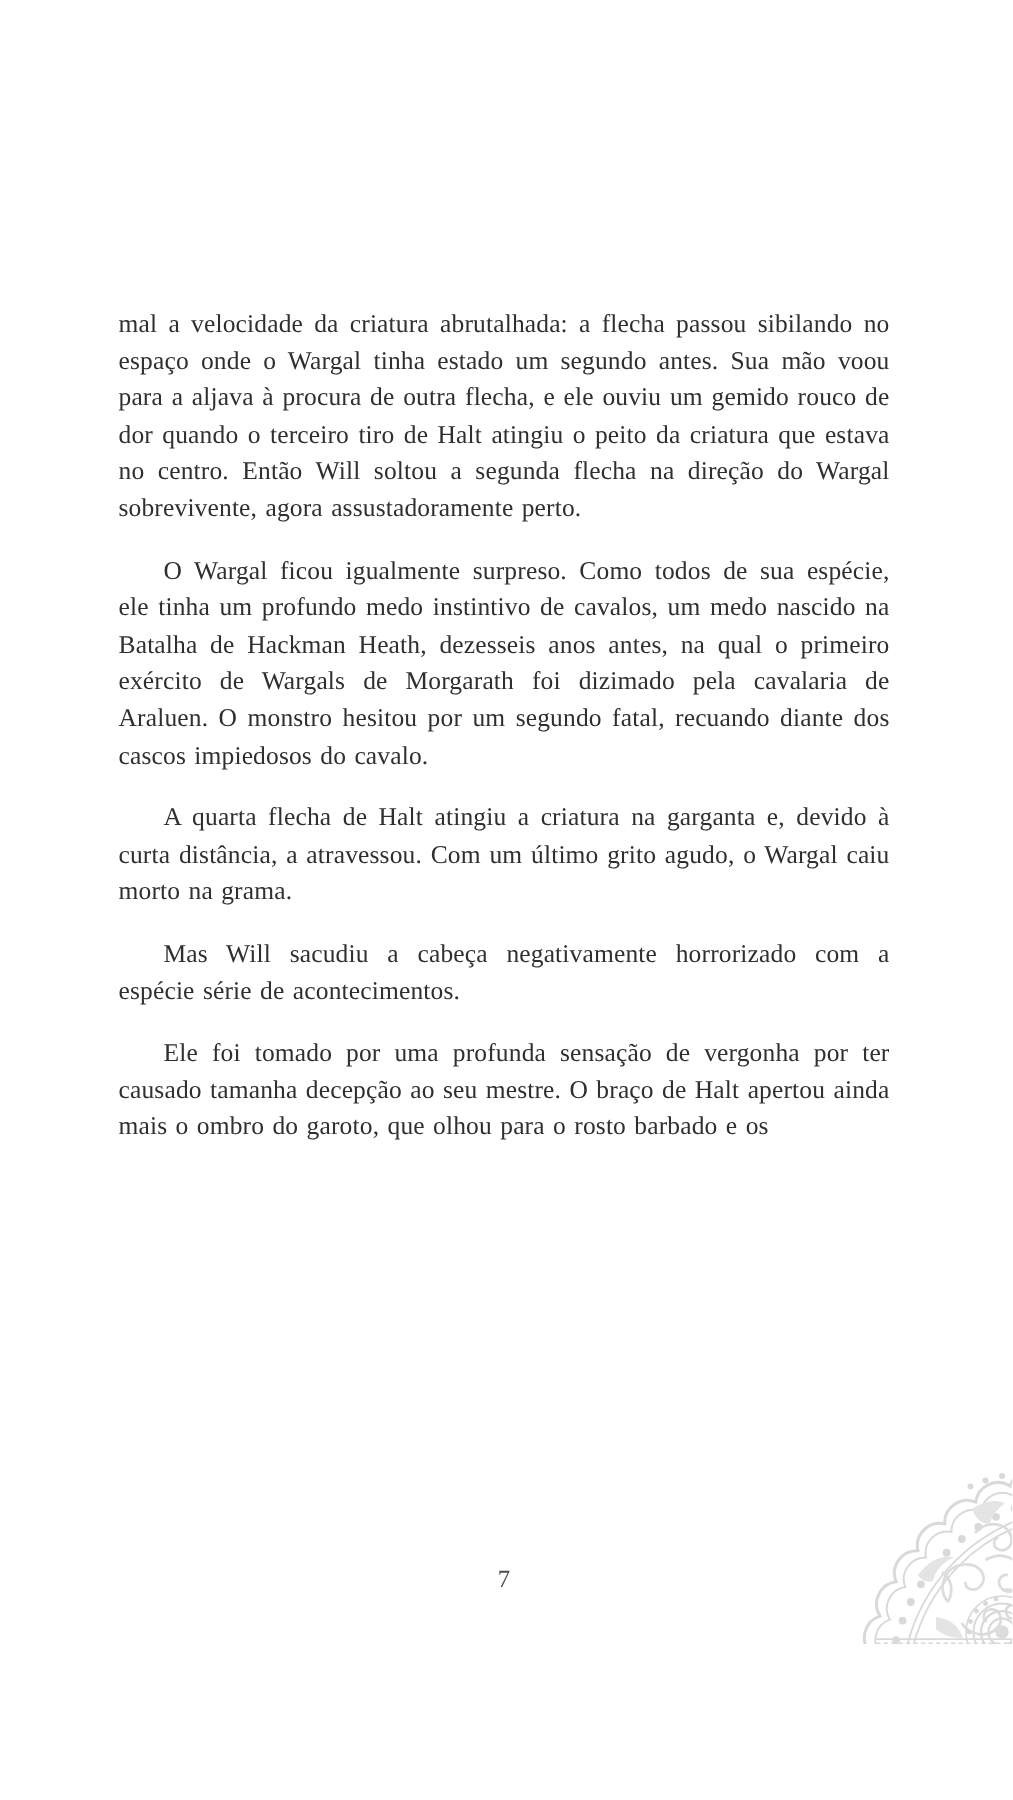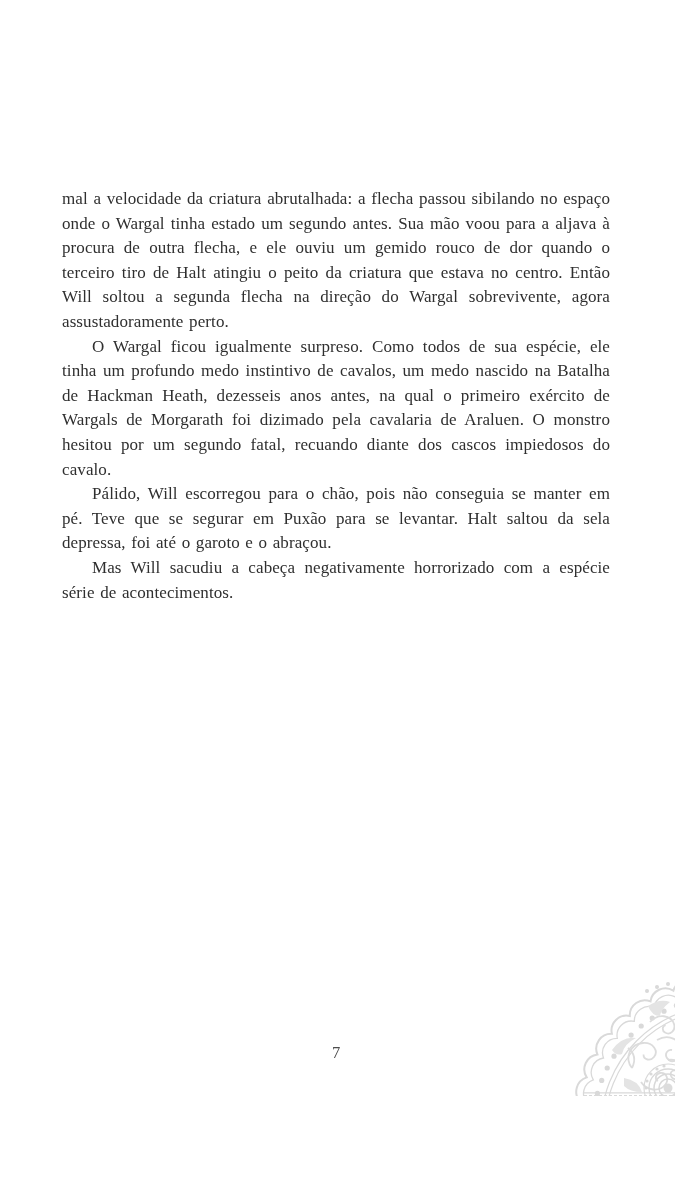--- a/index.html
+++ b/index.html
@@ -19,21 +19,21 @@
     left: 62px; top: 187px;
     width: 548px;
     font-size: 17px;
     line-height: 24.6px;
     color: #2f2f2f;
     text-align: justify;
     word-spacing: 1.2px;
     letter-spacing: 0.1px;
   }
   .text-block p {
-    margin: 0;
+    margin: 17px;
     padding: 0;
     text-indent: 30px;
   }
   .text-block p.no-indent { text-indent: 0; }
   .page-number {
     position: absolute;
     left: 62px; top: 1043px;
     width: 548px;
     text-align: center;
     font-size: 16.5px;
@@ -48,22 +48,23 @@
   .ornament-wrap svg { display: block; }
 </style>
 </head>
 <body>
 
 <div class="page">
 
   <div class="text-block">
     <p class="no-indent">mal a velocidade da criatura abrutalhada: a flecha passou sibilando no espaço onde o Wargal tinha estado um segundo antes. Sua mão voou para a aljava à procura de outra flecha, e ele ouviu um gemido rouco de dor quando o terceiro tiro de Halt atingiu o peito da criatura que estava no centro. Então Will soltou a segunda flecha na direção do Wargal sobrevivente, agora assustadoramente perto.</p>
     <p>O Wargal ficou igualmente surpreso. Como todos de sua espécie, ele tinha um profundo medo instintivo de cavalos, um medo nascido na Batalha de Hackman Heath, dezesseis anos antes, na qual o primeiro exército de Wargals de Morgarath foi dizimado pela cavalaria de Araluen. O monstro hesitou por um segundo fatal, recuando diante dos cascos impiedosos do cavalo.</p>
-    <p>Pálido, Will escorregou para o chão, pois não conseguia se manter em pé. Teve que se segurar em Puxão para se levantar. Halt saltou da sela depressa, foi até o garoto e o abraçou.</p>
+    <p>A quarta flecha de Halt atingiu a criatura na garganta e, devido à curta distância, a atravessou. Com um último grito agudo, o Wargal caiu morto na grama.</p>
     <p>Mas Will sacudiu a cabeça negativamente horrorizado com a espécie série de acontecimentos.</p>
+    <p>Ele foi tomado por uma profunda sensação de vergonha por ter causado tamanha decepção ao seu mestre. O braço de Halt apertou ainda mais o ombro do garoto, que olhou para o rosto barbado e os</p>
   </div>
 
   <div class="page-number">7</div>
 
   <div class="ornament-wrap">
     <svg width="120" height="121" viewBox="555 975 120 121" fill="none" stroke="#d9d9d9">
 
       <path stroke-width="2" d="M 586.7 1176.6 A 15 15 0 0 1 580.2 1152.2 A 15 15 0 0 1 578 1127 A 15 15 0 0 1 580.2 1101.8 A 15 15 0 0 1 586.7 1077.4 A 15 15 0 0 1 597.4 1054.5 A 15 15 0 0 1 611.9 1033.8 A 15 15 0 0 1 629.8 1015.9 A 15 15 0 0 1 650.5 1001.4 A 15 15 0 0 1 673.4 990.7 A 15 15 0 0 1 697.8 984.2 A 15 15 0 0 1 723 982"></path>
 
       <path stroke-width="1.3" d="M 593.3 1174.2 A 14.5 14.5 0 0 1 587.1 1151 A 14.5 14.5 0 0 1 585 1127 A 14.5 14.5 0 0 1 587.1 1103 A 14.5 14.5 0 0 1 593.3 1079.8 A 14.5 14.5 0 0 1 603.5 1058 A 14.5 14.5 0 0 1 617.3 1038.3 A 14.5 14.5 0 0 1 634.3 1021.3 A 14.5 14.5 0 0 1 654 1007.5 A 14.5 14.5 0 0 1 675.8 997.3"></path>

